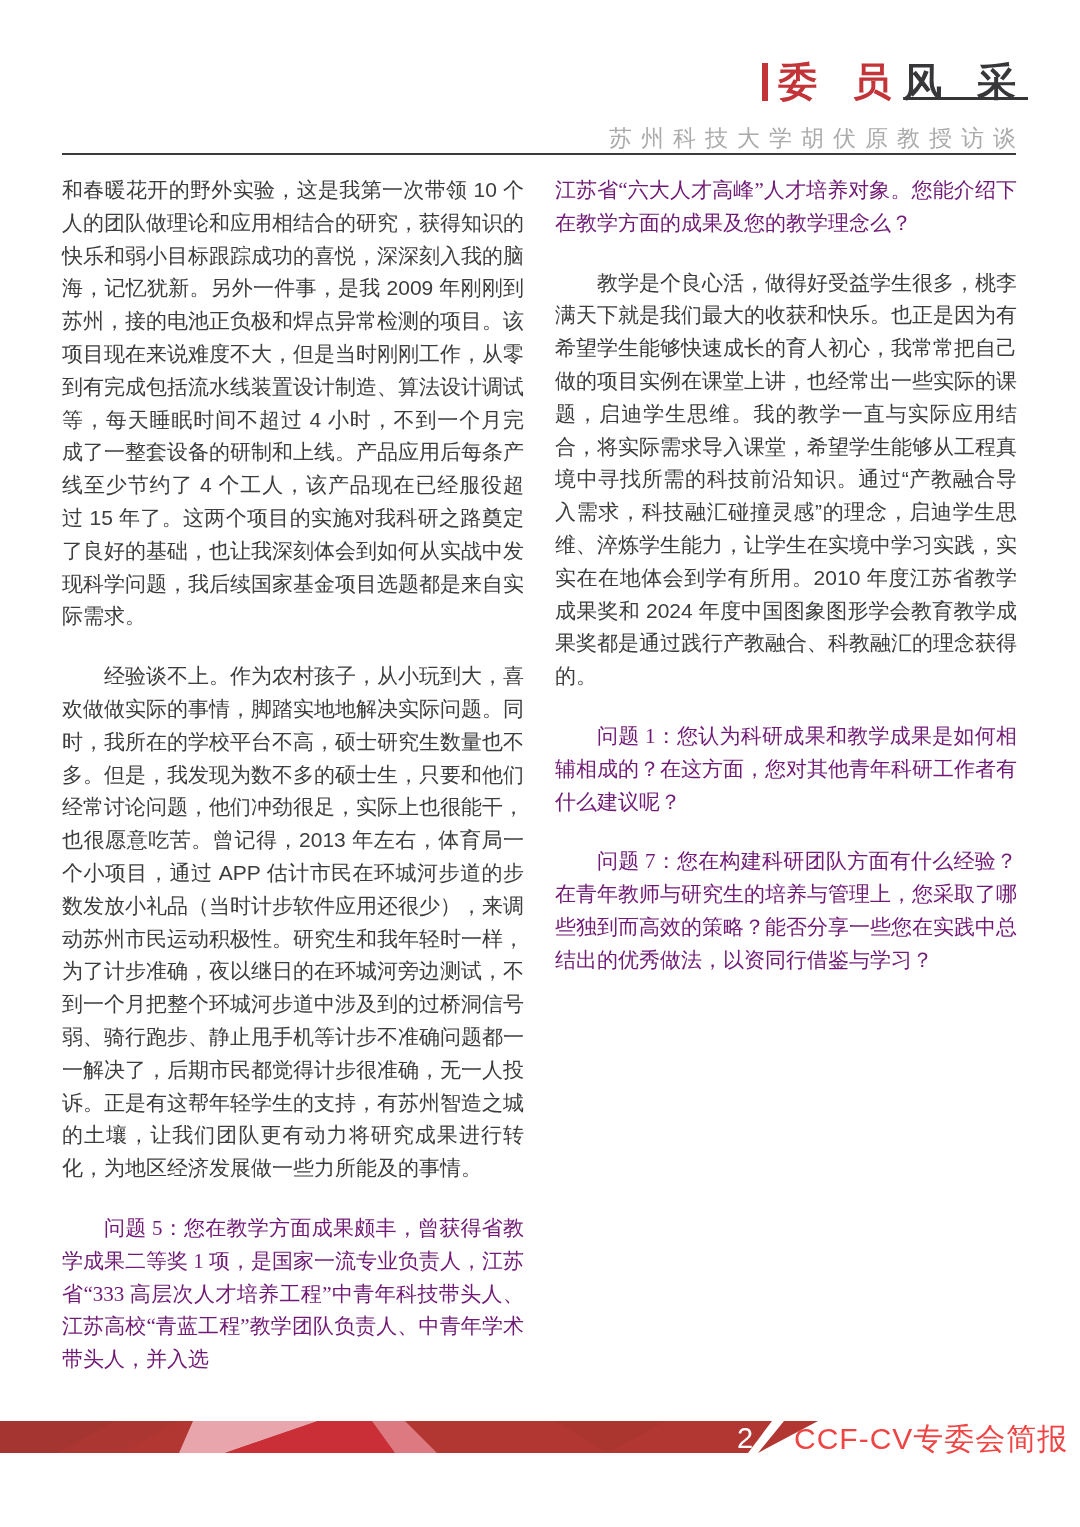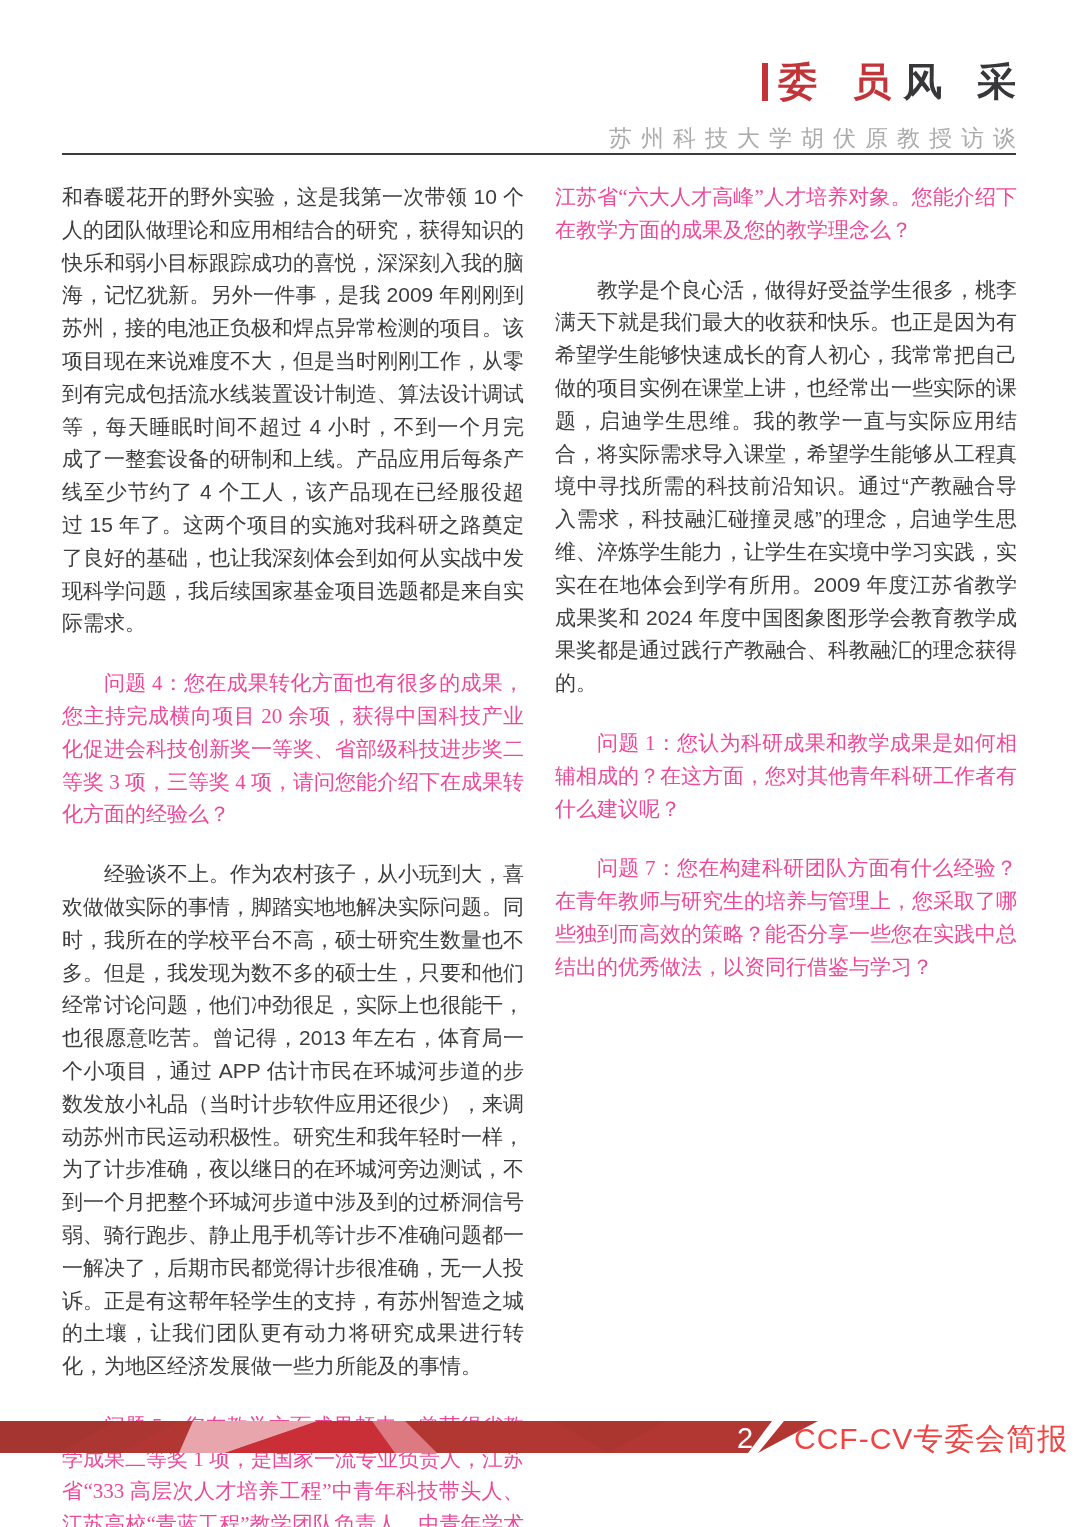--- a/index.html
+++ b/index.html
@@ -5,32 +5,32 @@
   html,body{margin:0;padding:0;background:#ffffff;}
   .page{position:relative;width:1080px;height:1527px;background:#ffffff;overflow:hidden;
         font-family:"Liberation Sans",sans-serif;}
 
   
   .header{position:absolute;top:62px;right:64px;text-align:right;}
   .title-row{display:flex;align-items:center;justify-content:flex-end;
              font-weight:bold;font-size:39px;letter-spacing:12px;line-height:1;}
   .title-bar{width:6px;height:38px;background:#c23438;margin-right:10px;flex:0 0 auto;}
   .title-red{color:#c23438;}
-  .title-dark{color:#37373a;margin-right:-12px;}
+  .title-dark{color:#37373a;margin-right:-12px;text-decoration:underline;}
   .subtitle{margin-top:22px;color:#ababab;font-size:23px;letter-spacing:9px;
             margin-right:-9px;white-space:nowrap;}
   .rule{position:absolute;left:62px;top:153px;width:954px;height:2px;background:#3c3c3c;}
 
   
   .columns{position:absolute;left:62px;top:169px;width:954px;display:flex;gap:31px;}
   .col{flex:0 0 462px;width:462px;}
-  .para{font-size:21px;line-height:32.8px;margin:12px 0 27px 0;
+  .para{font-size:21px;line-height:32.8px;margin:5px 0 27px 0;
         text-align:justify;text-justify:inter-ideograph;}
   .answer{font-family:"Liberation Sans",sans-serif;color:#3d3d3d;}
-  .question{font-family:"Liberation Serif",serif;color:#ec4899;}
+  .question{font-family:"Liberation Serif",serif;color:#701a75;}
   .indent{text-indent:2em;}
 
   
   .footer-banner{position:absolute;left:0;top:1421px;width:818px;height:32px;}
   .page-num{position:absolute;left:733px;top:1423px;width:24px;color:#ffffff;
             font-size:29px;line-height:30px;text-align:center;}
   .footer-pub{position:absolute;left:794px;top:1424px;color:#ef4444;
               font-size:30px;line-height:30px;letter-spacing:1px;white-space:nowrap;}
 </style>
 </head>
@@ -45,27 +45,26 @@
       <span class="title-dark">风 采</span>
     </div>
     <div class="subtitle">苏州科技大学胡伏原教授访谈</div>
   </div>
 
   <div class="rule"></div>
 
   <div class="columns">
     <div class="col">
       <p class="para answer">和春暖花开的野外实验，这是我第一次带领 10 个人的团队做理论和应用相结合的研究，获得知识的快乐和弱小目标跟踪成功的喜悦，深深刻入我的脑海，记忆犹新。另外一件事，是我 2009 年刚刚到苏州，接的电池正负极和焊点异常检测的项目。该项目现在来说难度不大，但是当时刚刚工作，从零到有完成包括流水线装置设计制造、算法设计调试等，每天睡眠时间不超过 4 小时，不到一个月完成了一整套设备的研制和上线。产品应用后每条产线至少节约了 4 个工人，该产品现在已经服役超过 15 年了。这两个项目的实施对我科研之路奠定了良好的基础，也让我深刻体会到如何从实战中发现科学问题，我后续国家基金项目选题都是来自实际需求。</p>
-      <p class="para question indent">问题 4：您在成果转化方面也有很多的成果，您主持完成横向项目 20 余项，获得中国科技产业化促进会科技创新奖一等奖、省部级科技进步奖二等奖 3 项，三等奖 4 项，请问您能介绍下在成果转化方面的经验么？</p>
       <p class="para answer indent">经验谈不上。作为农村孩子，从小玩到大，喜欢做做实际的事情，脚踏实地地解决实际问题。同时，我所在的学校平台不高，硕士研究生数量也不多。但是，我发现为数不多的硕士生，只要和他们经常讨论问题，他们冲劲很足，实际上也很能干，也很愿意吃苦。曾记得，2013 年左右，体育局一个小项目，通过 APP 估计市民在环城河步道的步数发放小礼品（当时计步软件应用还很少），来调动苏州市民运动积极性。研究生和我年轻时一样，为了计步准确，夜以继日的在环城河旁边测试，不到一个月把整个环城河步道中涉及到的过桥洞信号弱、骑行跑步、静止甩手机等计步不准确问题都一一解决了，后期市民都觉得计步很准确，无一人投诉。正是有这帮年轻学生的支持，有苏州智造之城的土壤，让我们团队更有动力将研究成果进行转化，为地区经济发展做一些力所能及的事情。</p>
       <p class="para question indent">问题 5：您在教学方面成果颇丰，曾获得省教学成果二等奖 1 项，是国家一流专业负责人，江苏省“333 高层次人才培养工程”中青年科技带头人、江苏高校“青蓝工程”教学团队负责人、中青年学术带头人，并入选</p>
     </div>
     <div class="col">
       <p class="para question">江苏省“六大人才高峰”人才培养对象。您能介绍下在教学方面的成果及您的教学理念么？</p>
-      <p class="para answer indent">教学是个良心活，做得好受益学生很多，桃李满天下就是我们最大的收获和快乐。也正是因为有希望学生能够快速成长的育人初心，我常常把自己做的项目实例在课堂上讲，也经常出一些实际的课题，启迪学生思维。我的教学一直与实际应用结合，将实际需求导入课堂，希望学生能够从工程真境中寻找所需的科技前沿知识。通过“产教融合导入需求，科技融汇碰撞灵感”的理念，启迪学生思维、淬炼学生能力，让学生在实境中学习实践，实实在在地体会到学有所用。2009 年度江苏省教学成果奖和 2024 年度中国图象图形学会教育教学成果奖都是通过践行产教融合、科教融汇的理念获得的。</p>
+      <p class="para answer indent">教学是个良心活，做得好受益学生很多，桃李满天下就是我们最大的收获和快乐。也正是因为有希望学生能够快速成长的育人初心，我常常把自己做的项目实例在课堂上讲，也经常出一些实际的课题，启迪学生思维。我的教学一直与实际应用结合，将实际需求导入课堂，希望学生能够从工程真境中寻找所需的科技前沿知识。通过“产教融合导入需求，科技融汇碰撞灵感”的理念，启迪学生思维、淬炼学生能力，让学生在实境中学习实践，实实在在地体会到学有所用。2010 年度江苏省教学成果奖和 2024 年度中国图象图形学会教育教学成果奖都是通过践行产教融合、科教融汇的理念获得的。</p>
       <p class="para question indent">问题 1：您认为科研成果和教学成果是如何相辅相成的？在这方面，您对其他青年科研工作者有什么建议呢？</p>
       <p class="para question indent">问题 7：您在构建科研团队方面有什么经验？在青年教师与研究生的培养与管理上，您采取了哪些独到而高效的策略？能否分享一些您在实践中总结出的优秀做法，以资同行借鉴与学习？</p>
 
     </div>
   </div>
 
   <svg class="footer-banner" viewBox="0 0 818 32" preserveAspectRatio="none" xmlns="http://www.w3.org/2000/svg">
     <polygon points="0,0 772,0 748,32 0,32" fill="#b23733"></polygon>
     <polygon points="0,0 115,0 58,32 0,32" fill="#a53530"></polygon>
     <polygon points="115,0 178,0 122,32 58,32" fill="#ac3631"></polygon>

